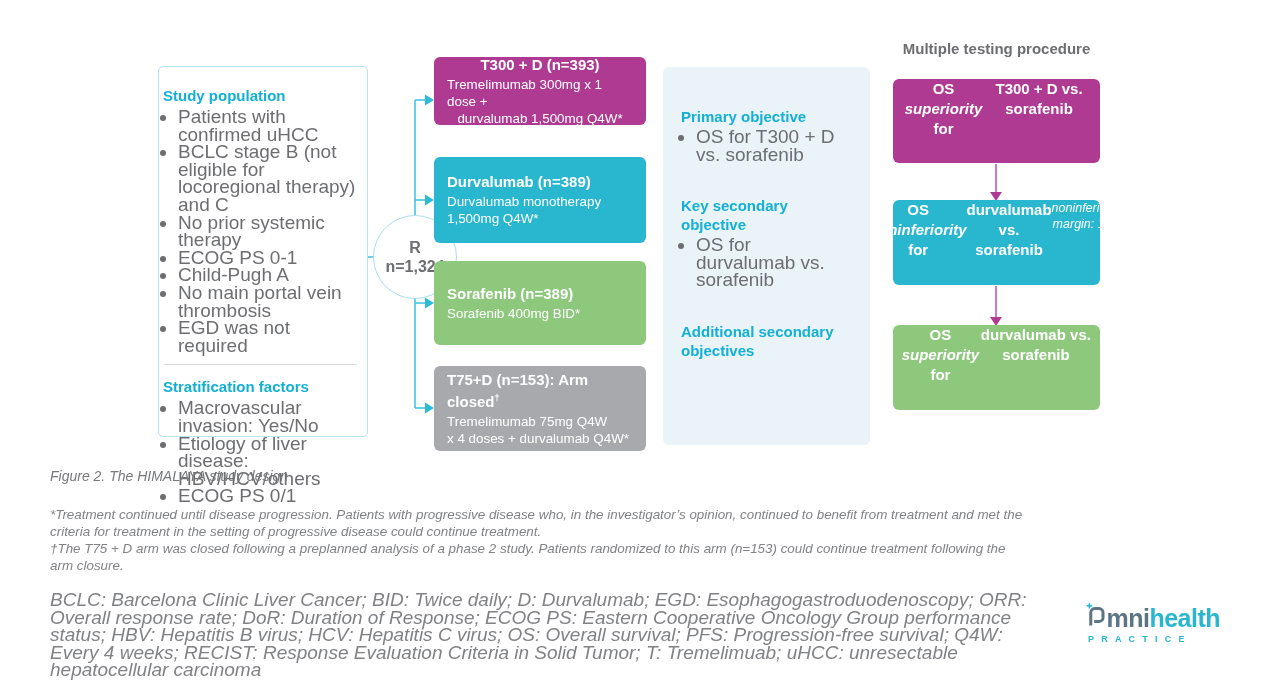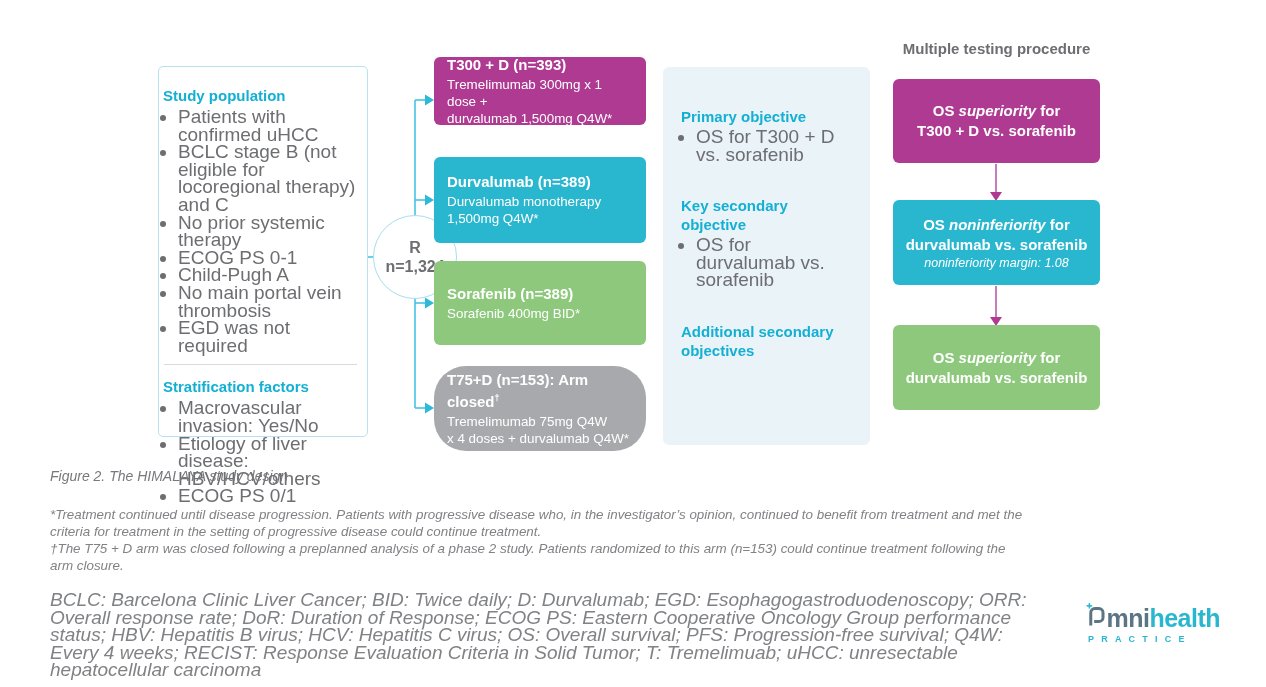--- a/index.html
+++ b/index.html
@@ -17,37 +17,37 @@
   .connector-svg{position:absolute;left:360px;top:50px;width:80px;height:380px;}
   .r-circle{position:absolute;left:373px;top:215px;width:84px;height:84px;border-radius:50%;
     background:#fff;border:1.5px solid #a5dff0;box-sizing:border-box;display:flex;flex-direction:column;
     align-items:center;justify-content:center;color:#6d6e71;font-weight:bold;font-size:16px;line-height:19px;}
 
   
   .arm{position:absolute;left:434px;width:212px;border-radius:6px;color:#fff;box-sizing:border-box;
     padding:0 13px;display:flex;flex-direction:column;justify-content:center;}
   .arm-title{font-weight:bold;font-size:15px;line-height:18px;margin-bottom:2px;}
   .arm-line{font-size:13.4px;line-height:17px;}
-  .arm-0{top:57px;height:68px;background:#ae3a92;}
+  .arm-0{top:57px;height:68px;background:#ae3a92;align-items:center;}
   .arm-1{top:157px;height:86px;background:#29b6cf;}
   .arm-2{top:261px;height:84px;background:#8ec87d;}
-  .arm-3{top:366px;height:85px;background:#a7a9ac;border-radius:32px;}
+  .arm-3{top:366px;height:85px;background:#a7a9ac;}
   sup{font-size:9px;}
 
   
   .panel{position:absolute;left:663px;top:67px;width:207px;height:378px;background:#e9f3f8;
     border-radius:6px;box-sizing:border-box;padding:40px 28px 0 18px;}
   .obj-group{margin-bottom:33px;}
   .obj-heading{margin:0 0 2px 0;font-size:15px;font-weight:bold;color:#14b0d4;line-height:19px;}
 
   
   .mtp-title{position:absolute;left:893px;top:40px;width:207px;text-align:center;
     font-size:15px;font-weight:bold;color:#6d6e71;}
   .step{position:absolute;left:893px;width:207px;border-radius:6px;color:#fff;text-align:center;
-    box-sizing:border-box;display:flex;flex-direction:column;justify-content:center;
+    box-sizing:border-box;display:flex;flex-direction:row;justify-content:center;
     font-size:15px;font-weight:bold;line-height:20px;padding:0 8px;}
   .step-0{top:79px;height:84px;background:#ae3a92;}
   .step-1{top:200px;height:85px;background:#29b6cf;}
   .step-2{top:325px;height:85px;background:#8ec87d;}
   .step .em{font-style:italic;}
   .step .note{font-style:italic;font-weight:normal;font-size:12.5px;line-height:16px;}
   .varrow{position:absolute;left:988px;width:16px;}
   .varrow-0{top:164px;height:37px;}
   .varrow-1{top:286px;height:40px;}
 

